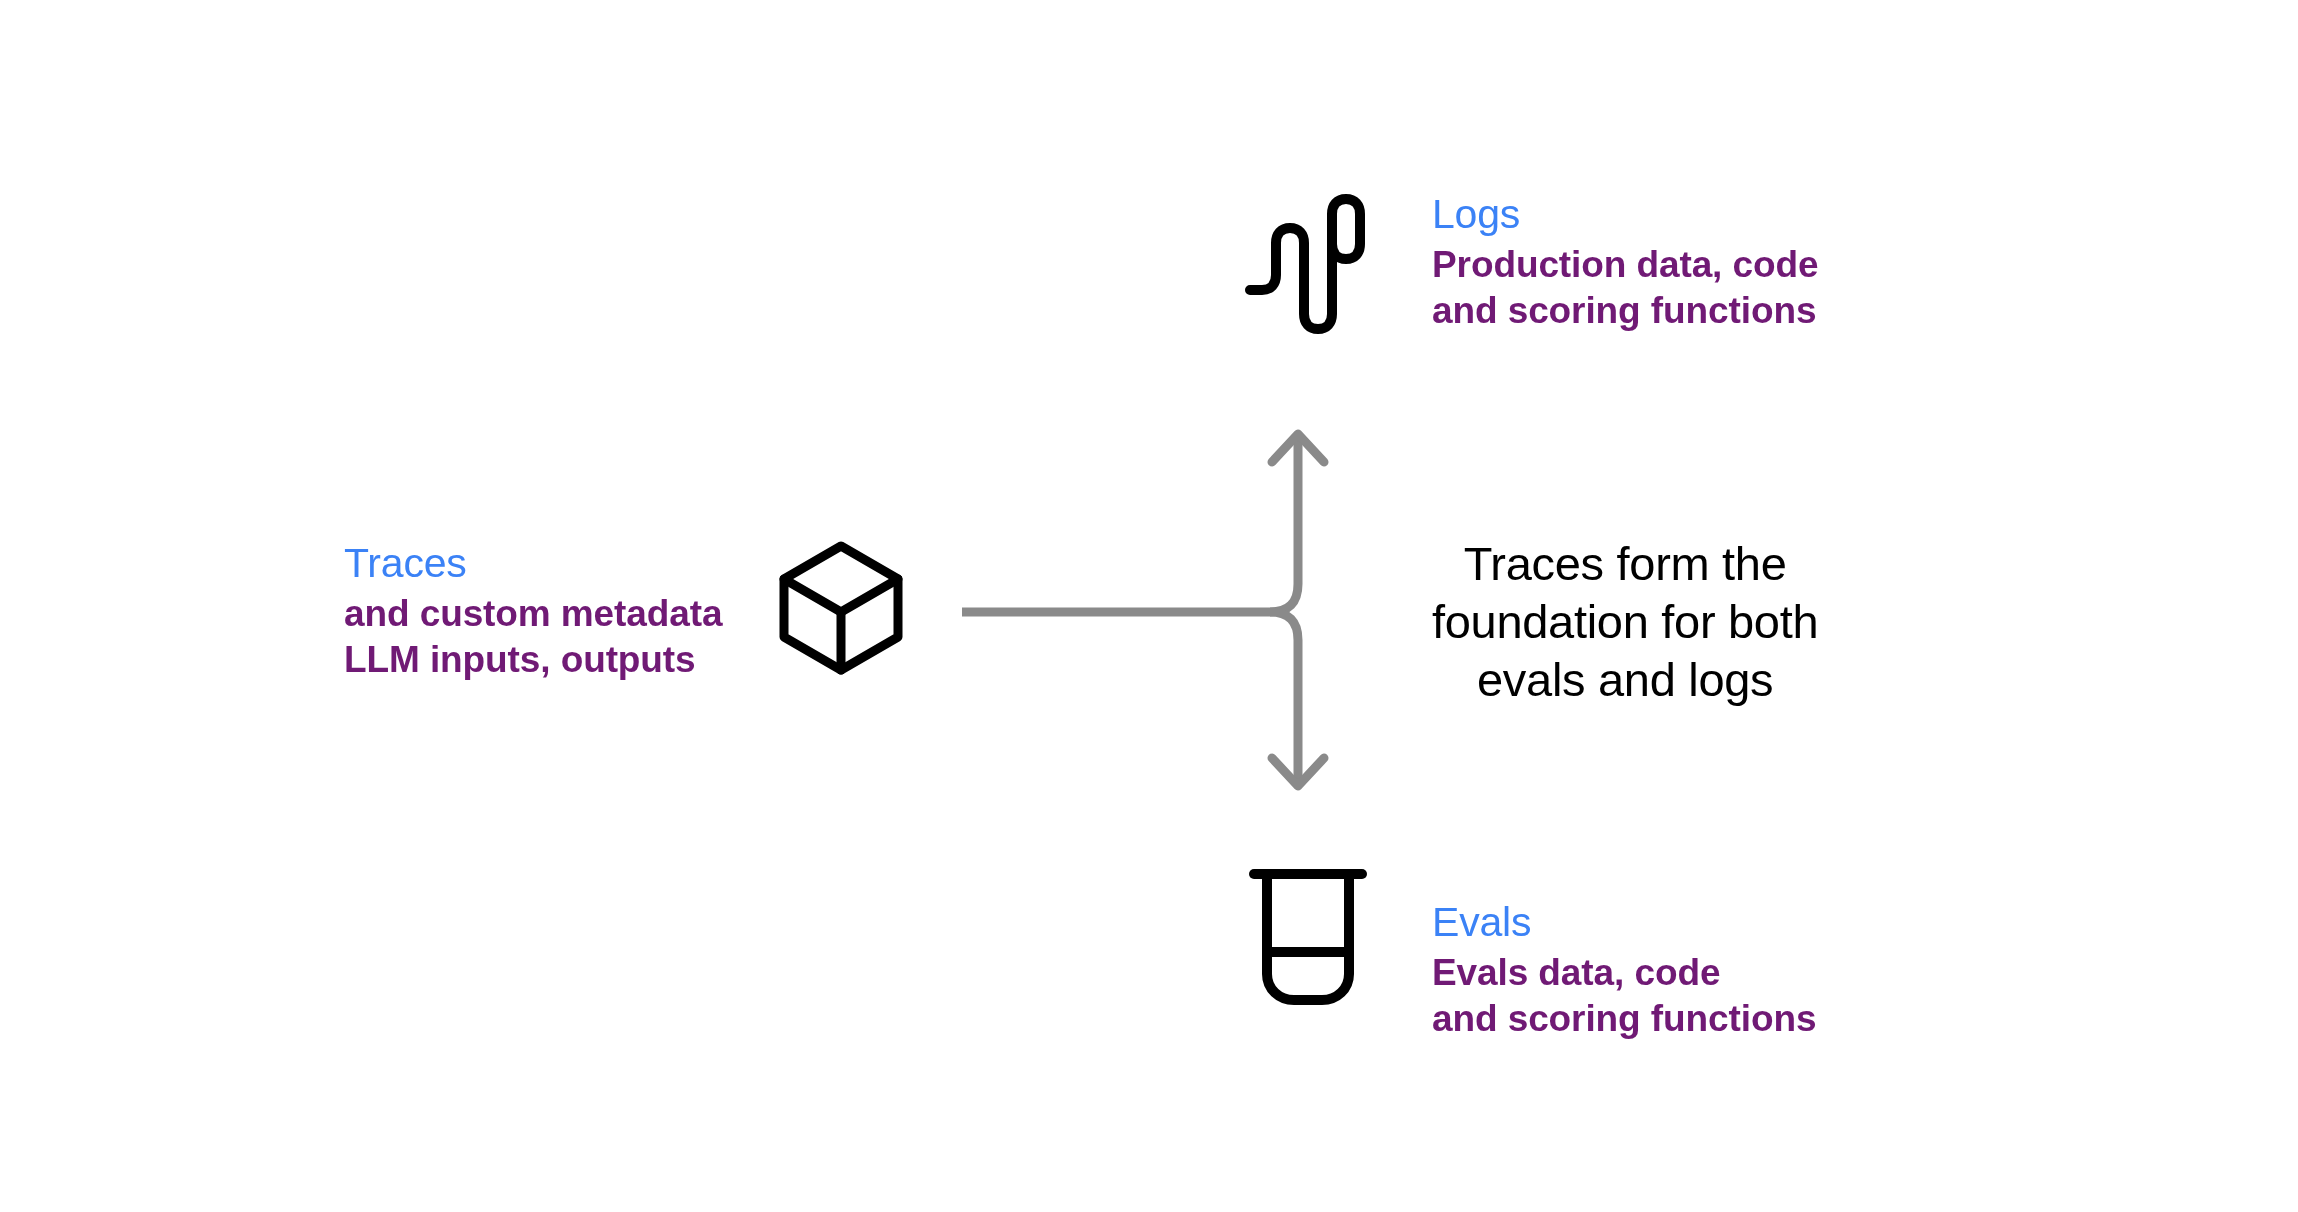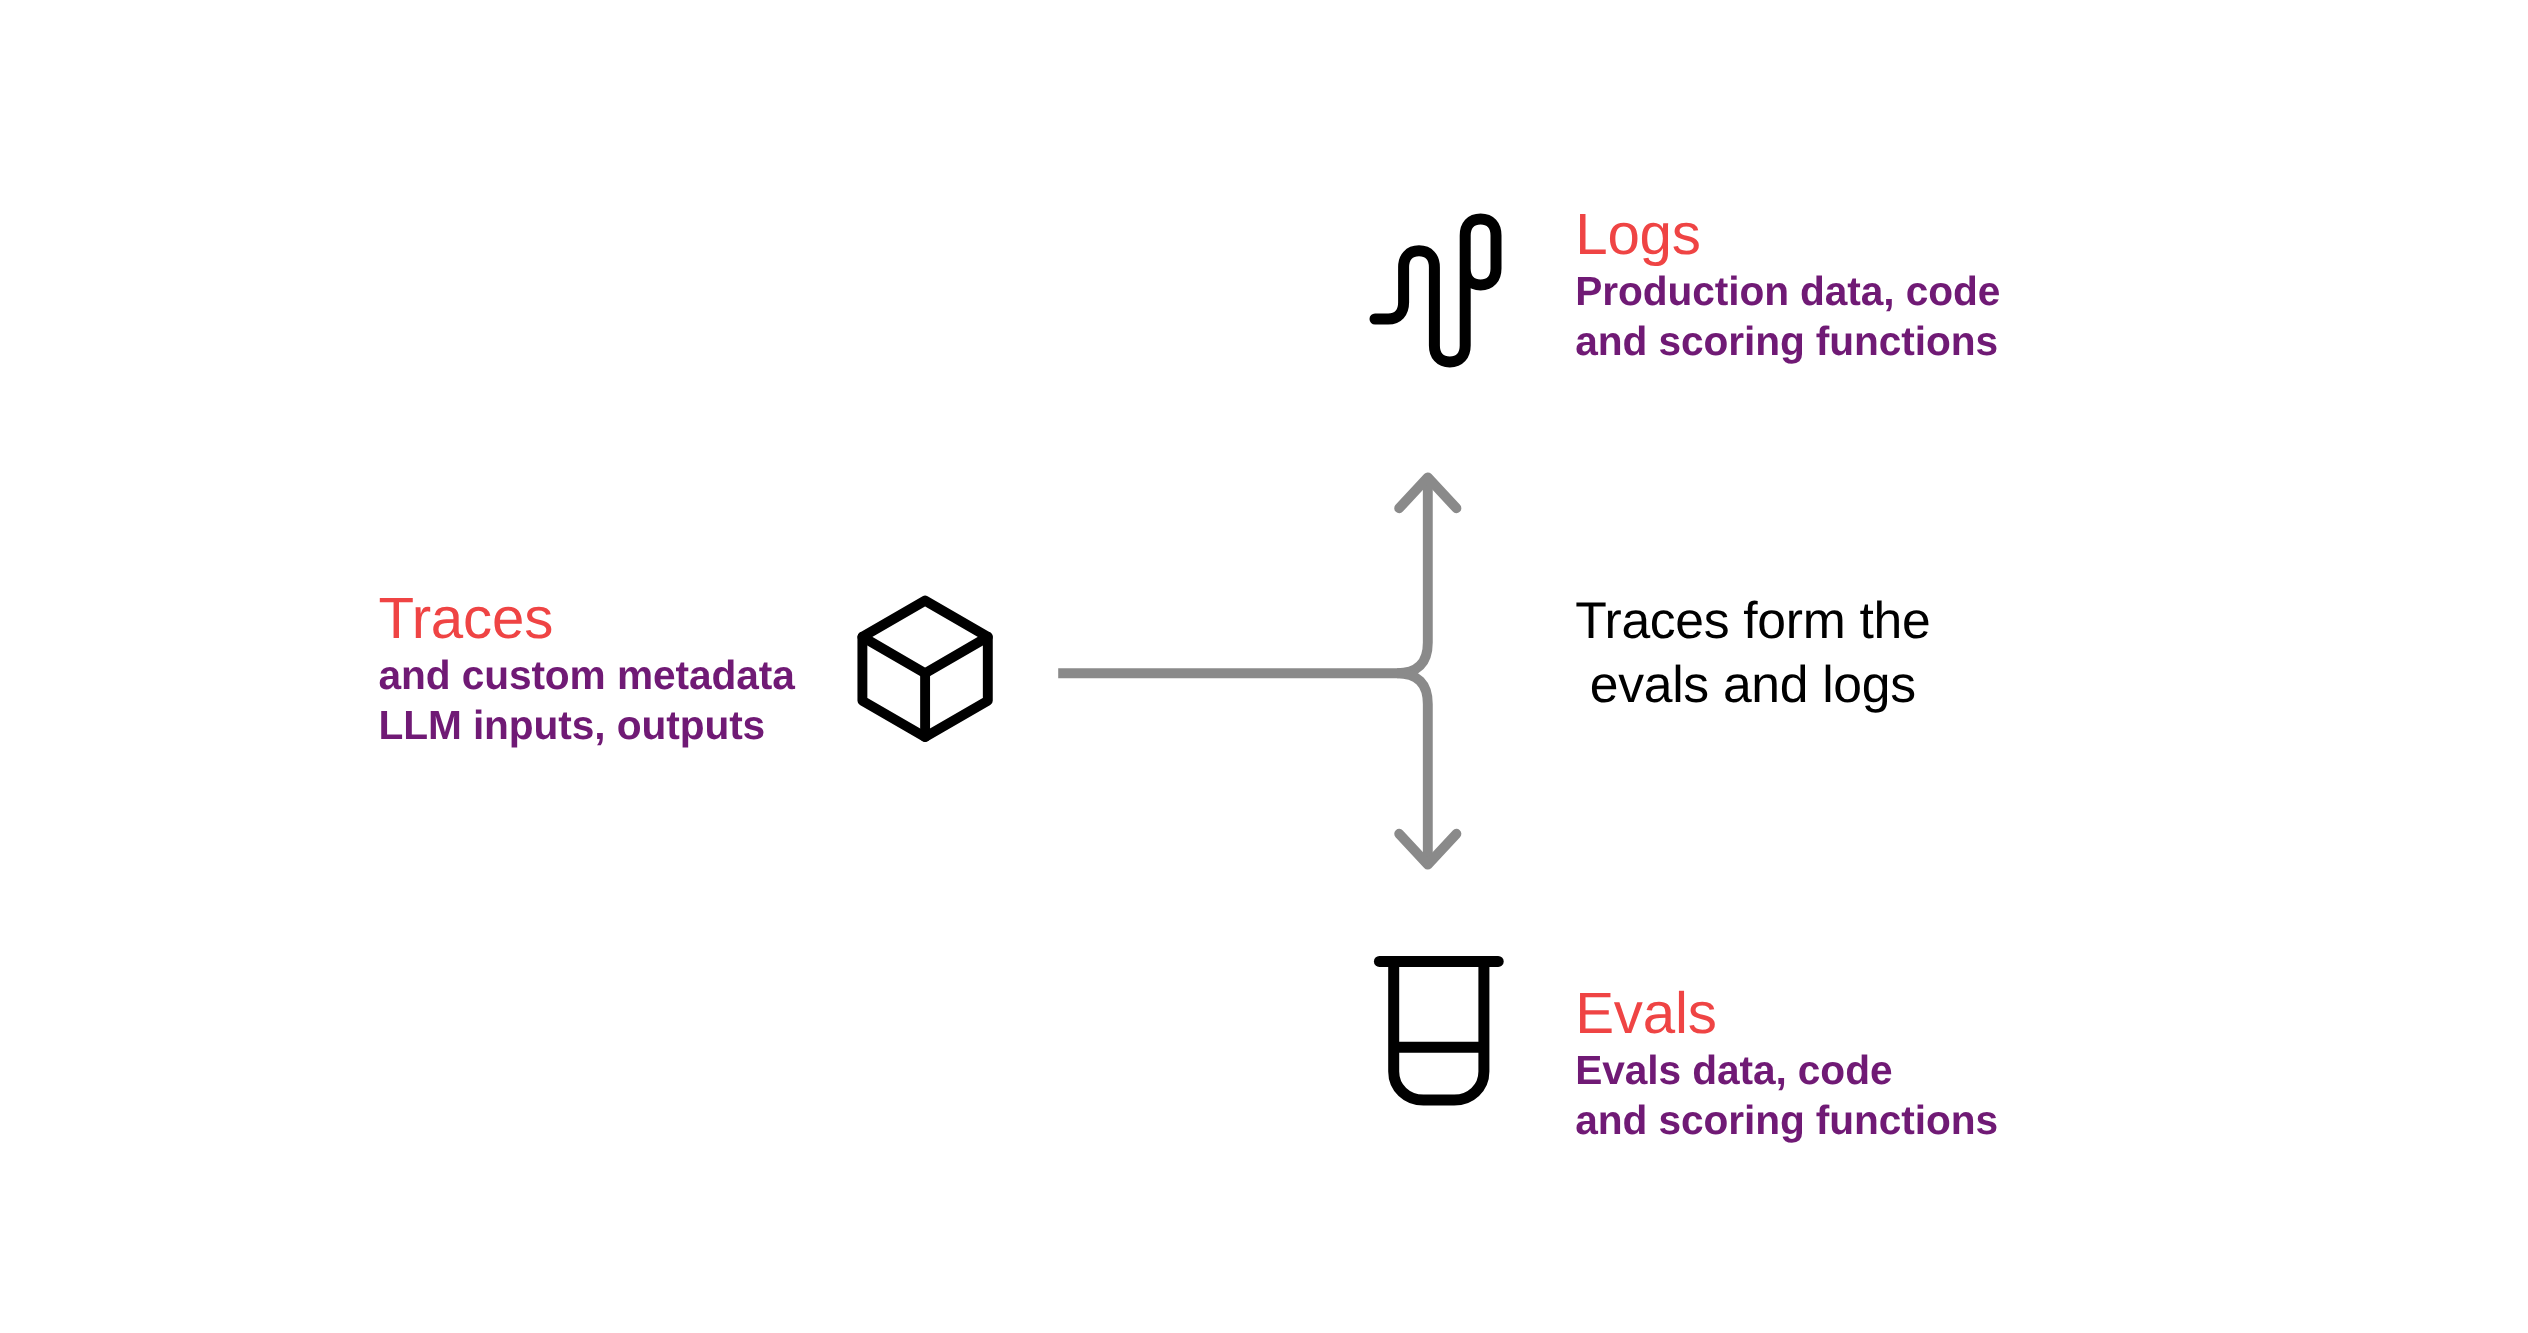--- a/index.html
+++ b/index.html
@@ -15,24 +15,24 @@
   #canvas {
     position: relative;
     width: 2298px;
     height: 1212px;
     background: #ffffff;
     overflow: hidden;
   }
 
   
   .node-title {
-    font-size: 53px;
+    font-size: 41px;
     line-height: 56px;
     font-weight: 400;
-    color: #ef4444;
+    color: #3b82f6;
     letter-spacing: -0.2px;
     white-space: nowrap;
   }
   .node-sub {
     font-size: 37px;
     line-height: 46px;
     font-weight: 700;
     color: #701a75;
     letter-spacing: -0.1px;
     white-space: nowrap;
@@ -125,20 +125,21 @@
     <div class="node-title">Logs</div>
     <div class="node-sub">
       <span>Production data, code</span>
       <span>and scoring functions</span>
     </div>
   </div>
 
   <div class="abs" id="caption-block">
     <div class="caption">
       <span>Traces form the</span>
+      <span>foundation for both</span>
       <span>evals and logs</span>
     </div>
   </div>
 
   <div class="abs" id="evals-icon">
     <svg width="120" height="140" viewBox="0 0 120 140" fill="none">
 
       <path d="M6 8 L114 8" stroke="#000000" stroke-width="10" stroke-linecap="round" fill="none"></path>
 
       <path d="M19 8 L19 108 C19 123 31 134 46 134 L74 134 C89 134 101 123 101 108 L101 8" stroke="#000000" stroke-width="10" stroke-linecap="butt" stroke-linejoin="round" fill="none"></path>

